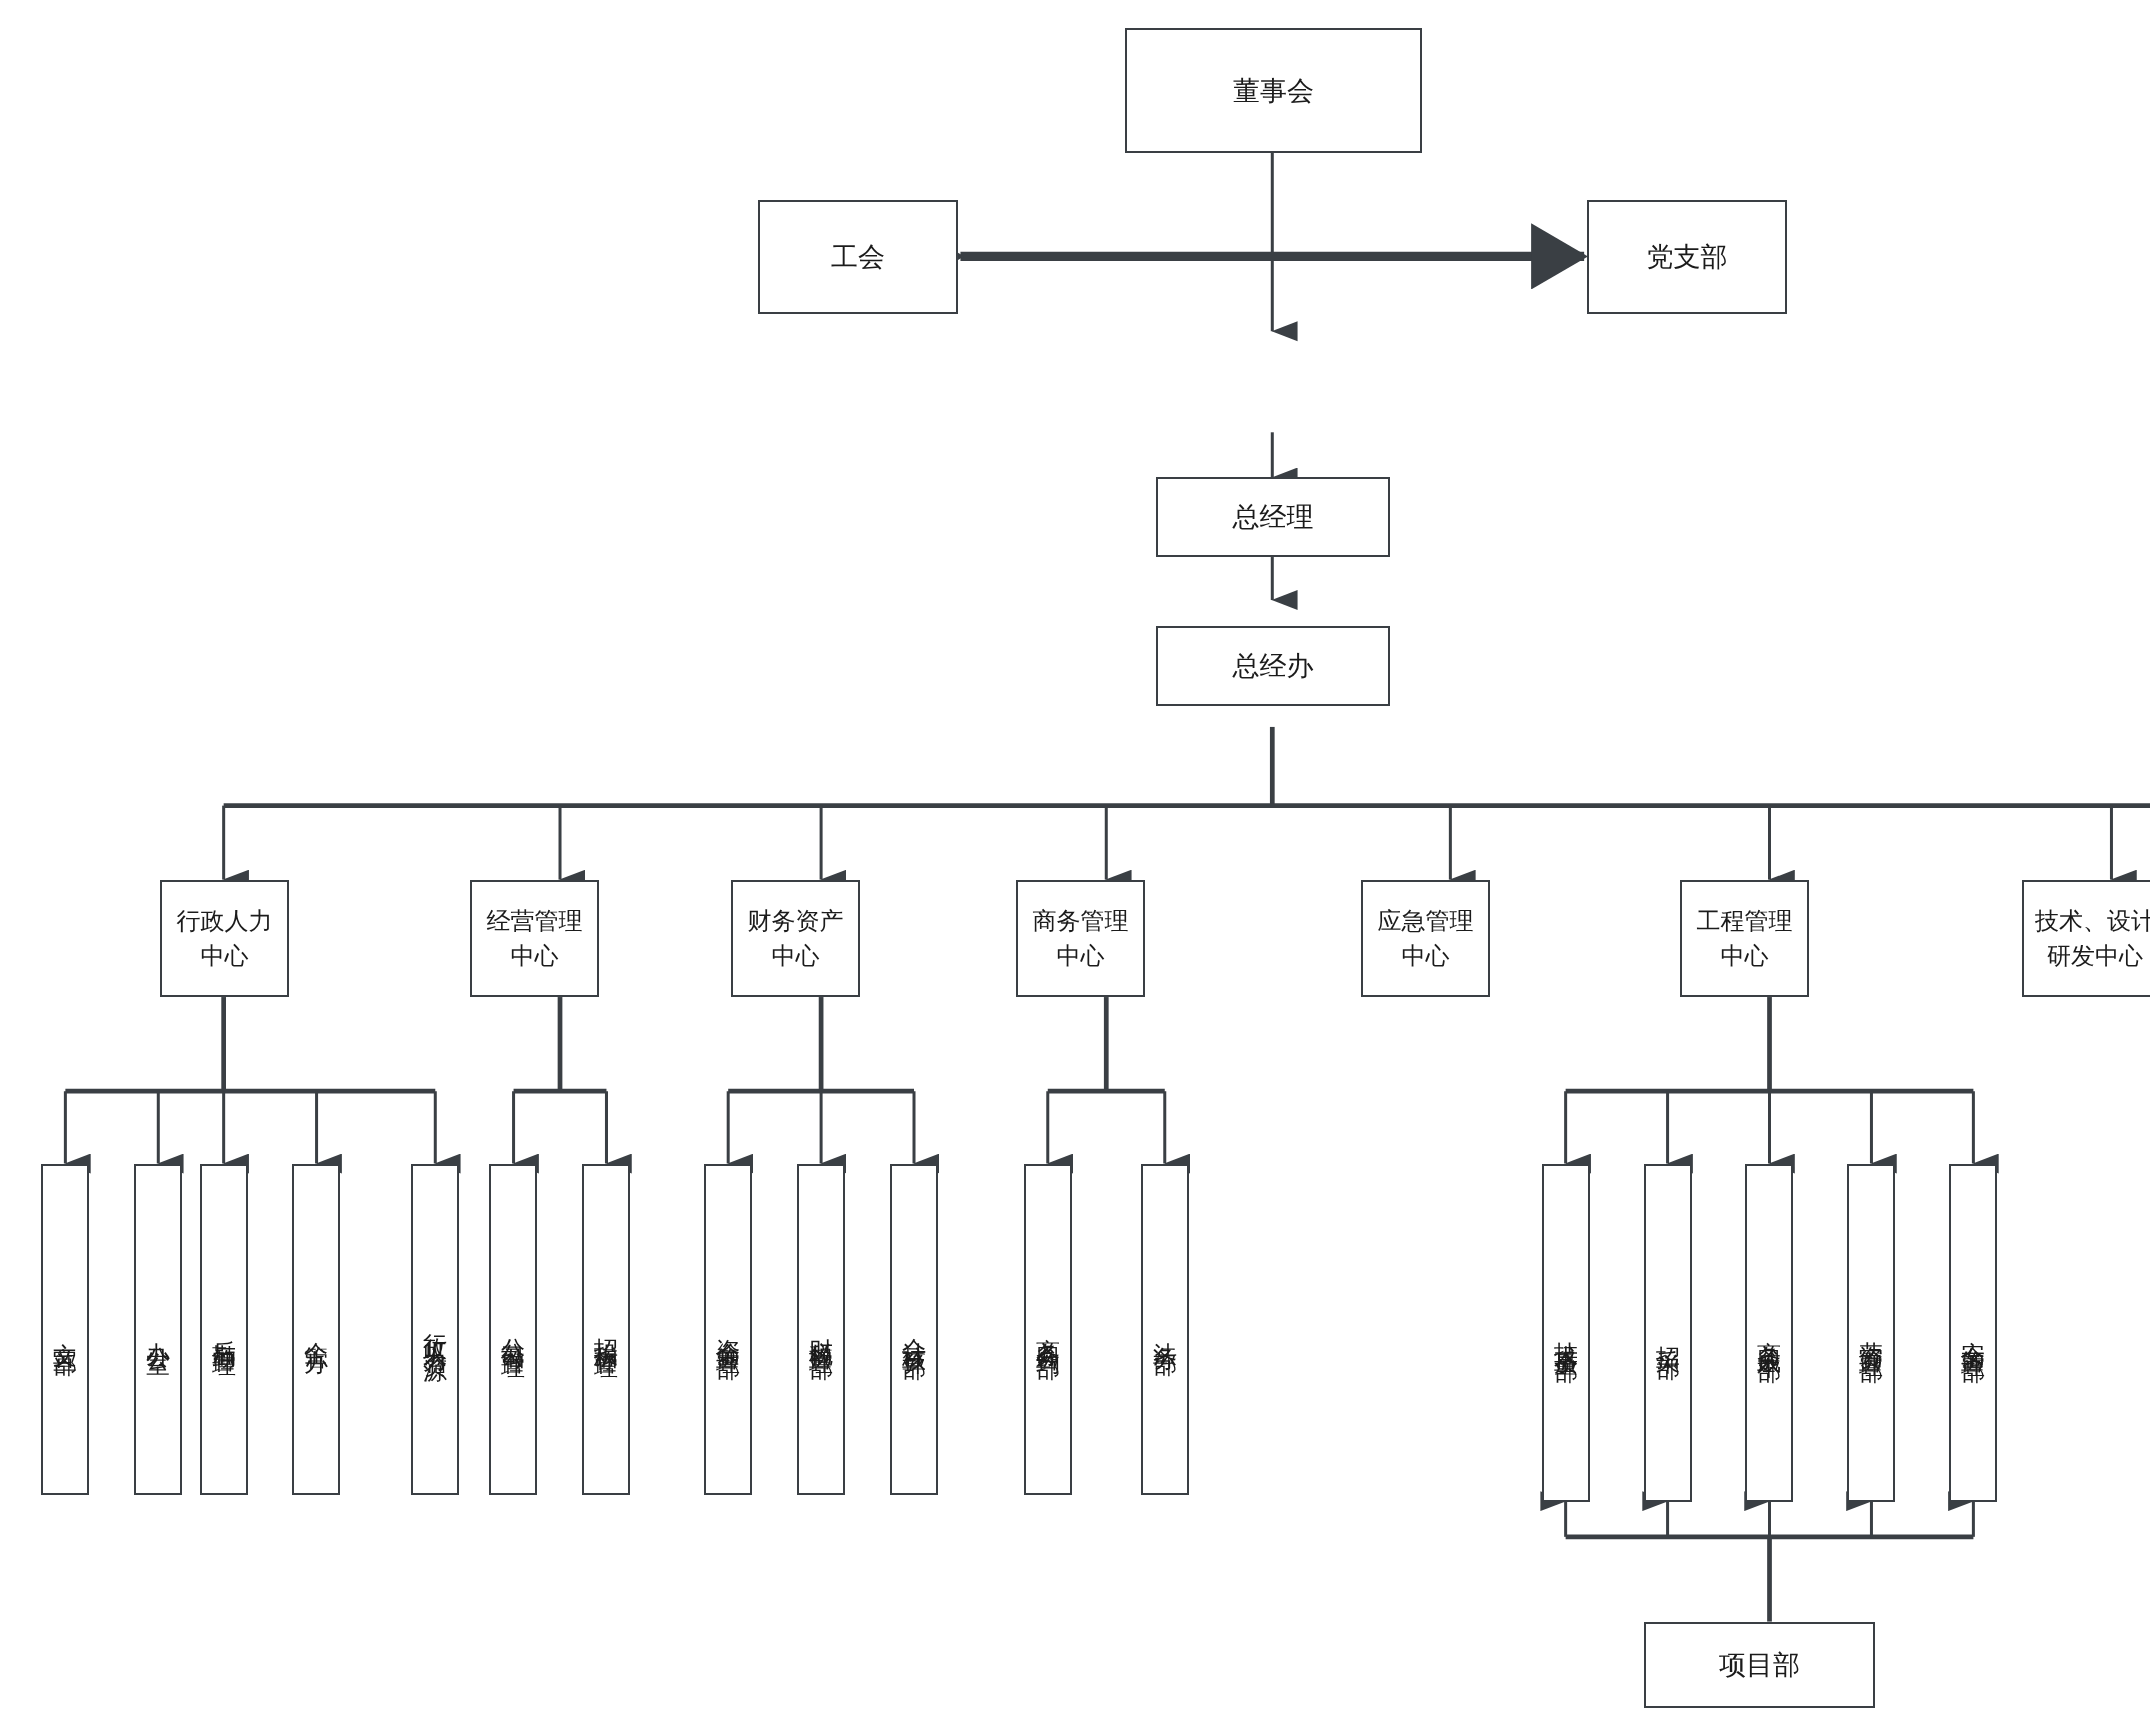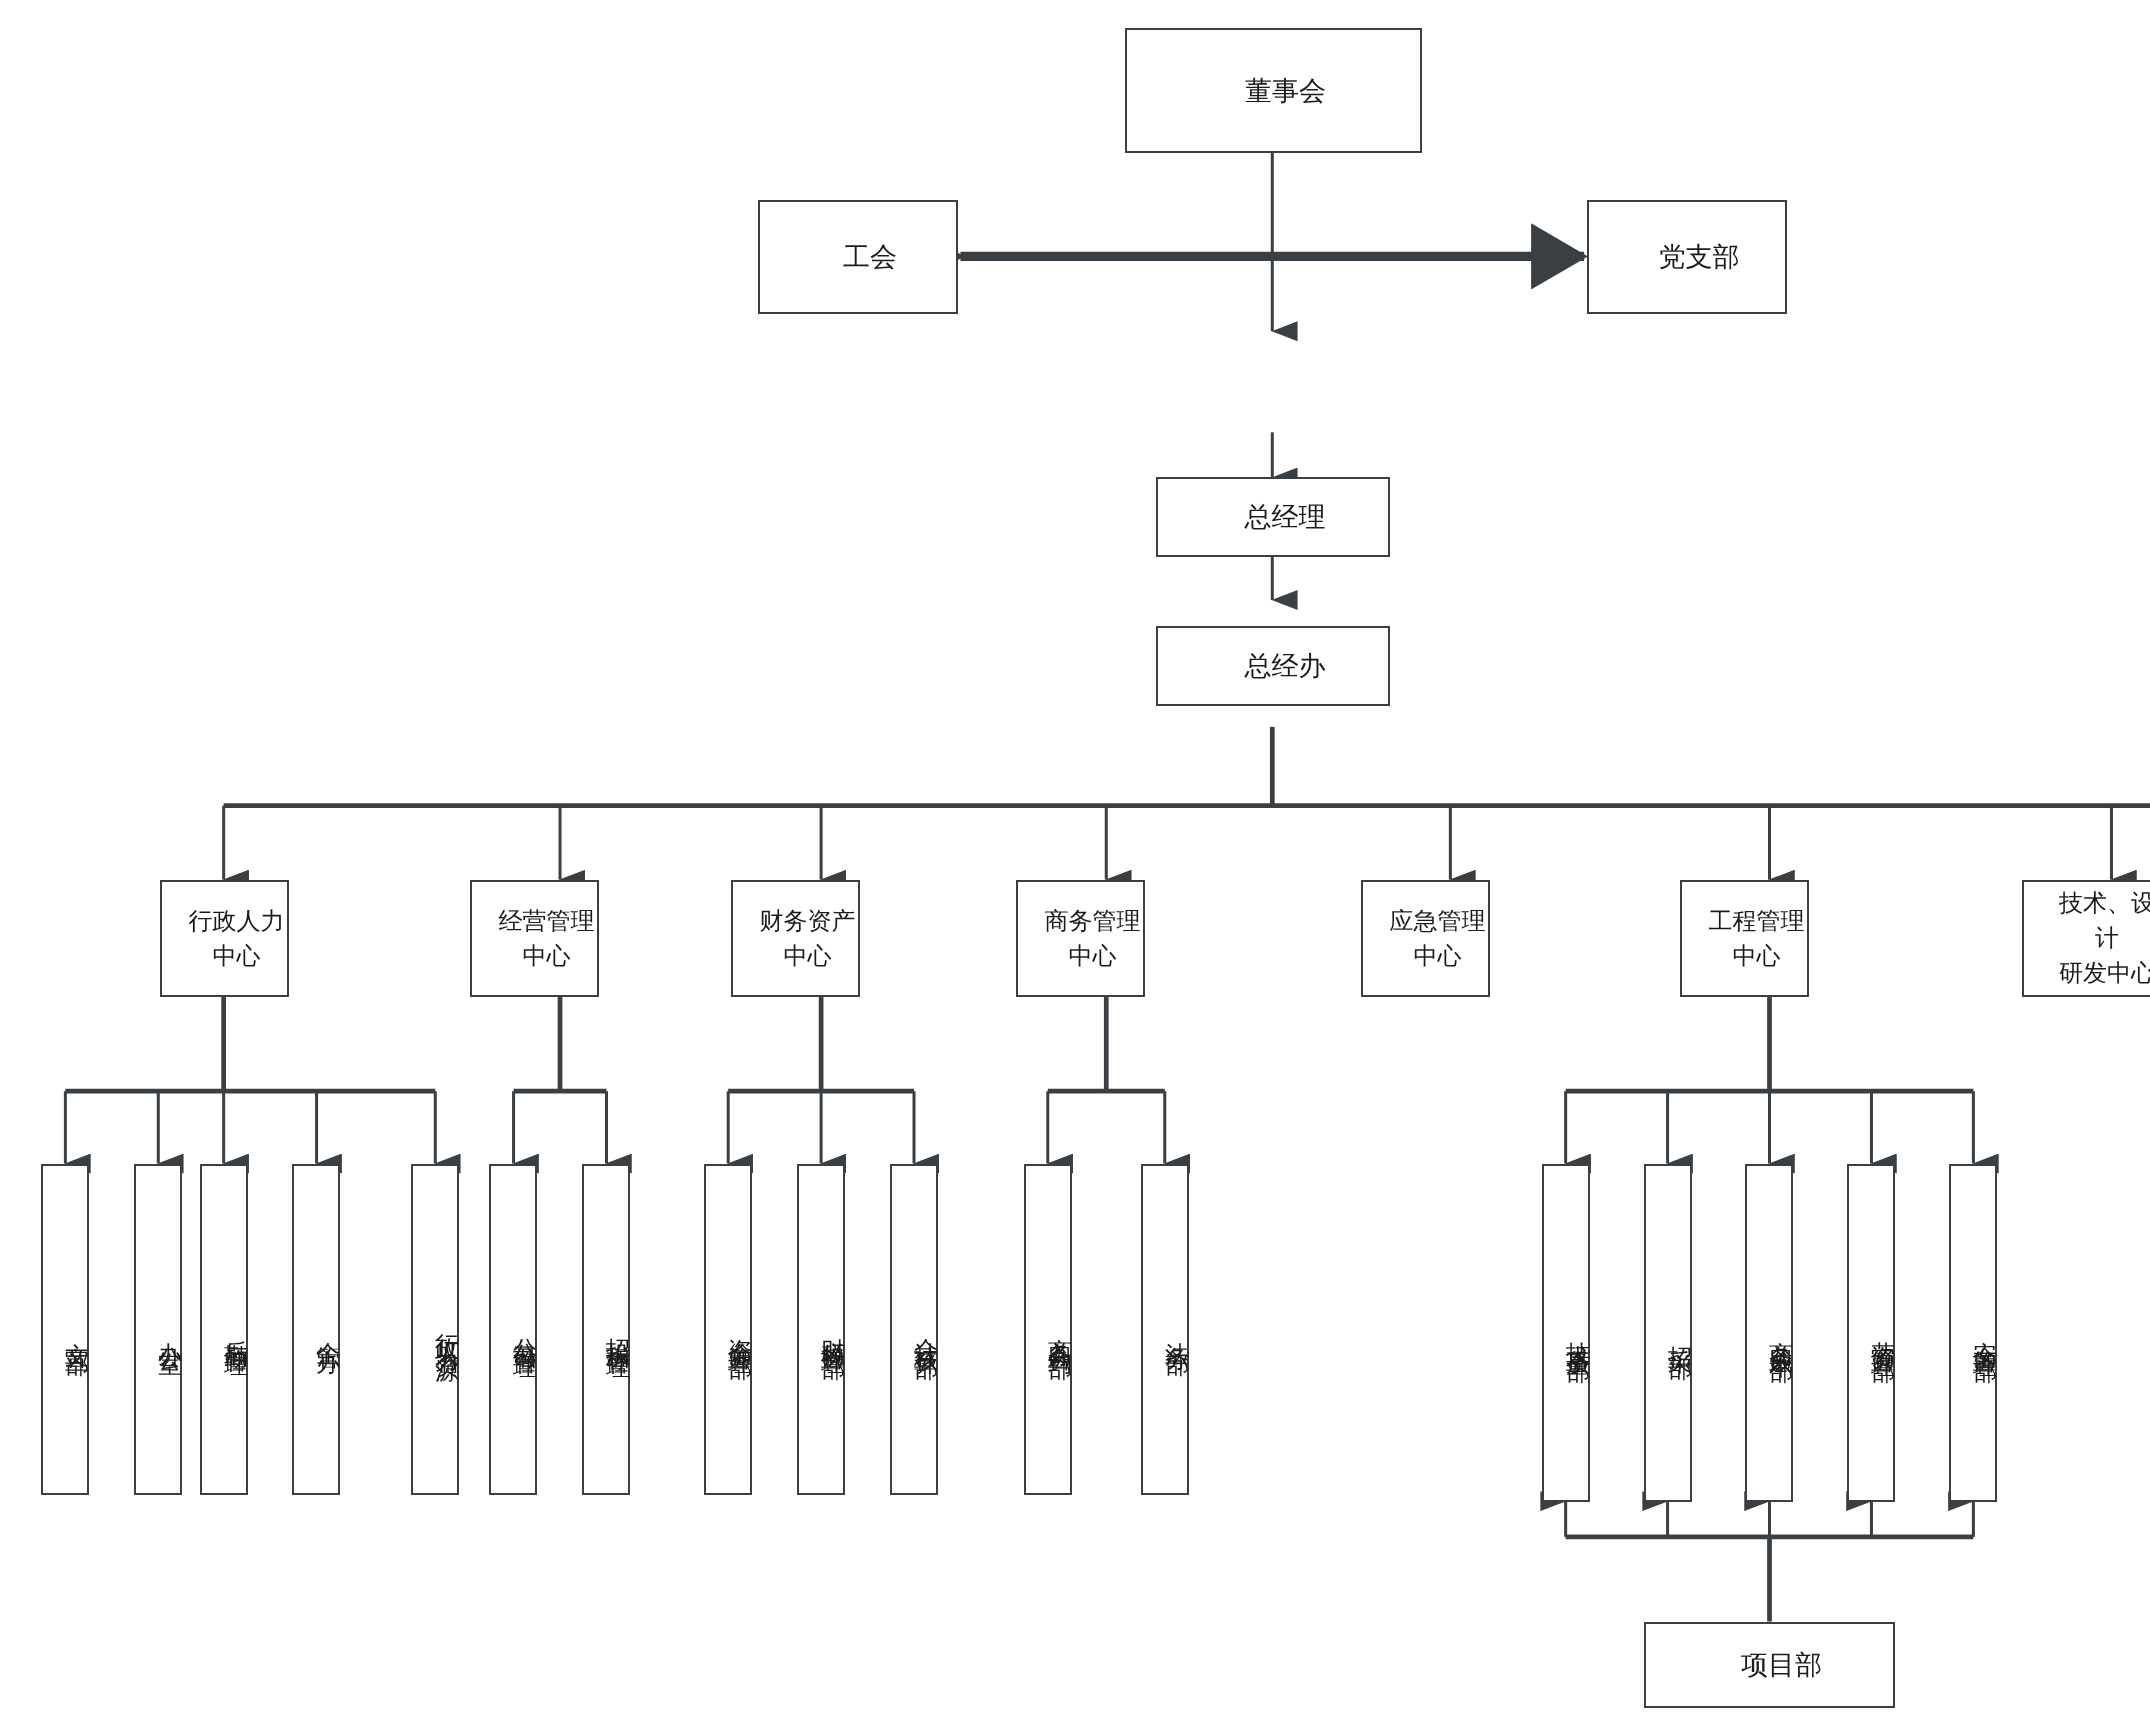--- a/index.html
+++ b/index.html
@@ -14,21 +14,20 @@
   .node{
     position:absolute;
     box-sizing:border-box;
     border:2.2px solid #3a3f44;
     background:#ffffff;
     display:flex;
     align-items:center;
     justify-content:center;
     text-align:center;
     color:#1b1b1b;
-    padding-left:24px;
   }
   .node .lbl{display:block;line-height:1.45;white-space:pre-line;}
   .node.horiz .lbl{font-size:27px;}
   .node.center .lbl{font-size:24px;}
   .node.vert{
     writing-mode:vertical-rl;
     text-orientation:upright;
   }
   .node.vert .lbl{
     font-size:24px;
@@ -228,18 +227,18 @@
   <div class="node vert" style="left:1745px;top:1164px;width:48px;height:338px;">
     <span class="lbl">商务成本部</span>
   </div>
   <div class="node vert" style="left:1847px;top:1164px;width:48px;height:338px;">
     <span class="lbl">劳资管理部</span>
   </div>
   <div class="node vert" style="left:1949px;top:1164px;width:48px;height:338px;">
     <span class="lbl">安全管理部</span>
   </div>
 
-  <div class="node horiz" style="left:1644px;top:1622px;width:251px;height:86px;">
+  <div class="node horiz" style="left:1644px;top:1622px;width:231px;height:86px;">
     <span class="lbl">项目部</span>
   </div>
 
 </div>
 
 
 </body></html>

